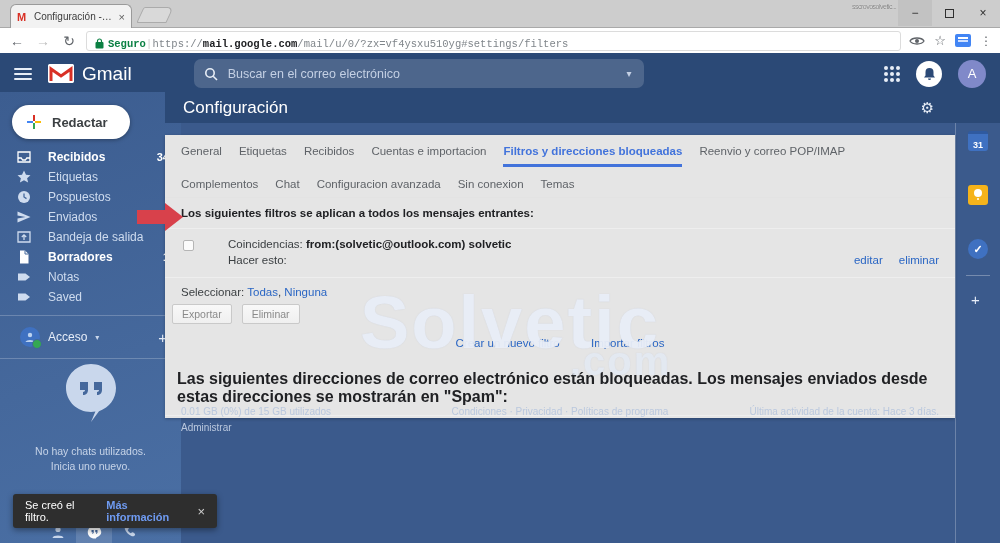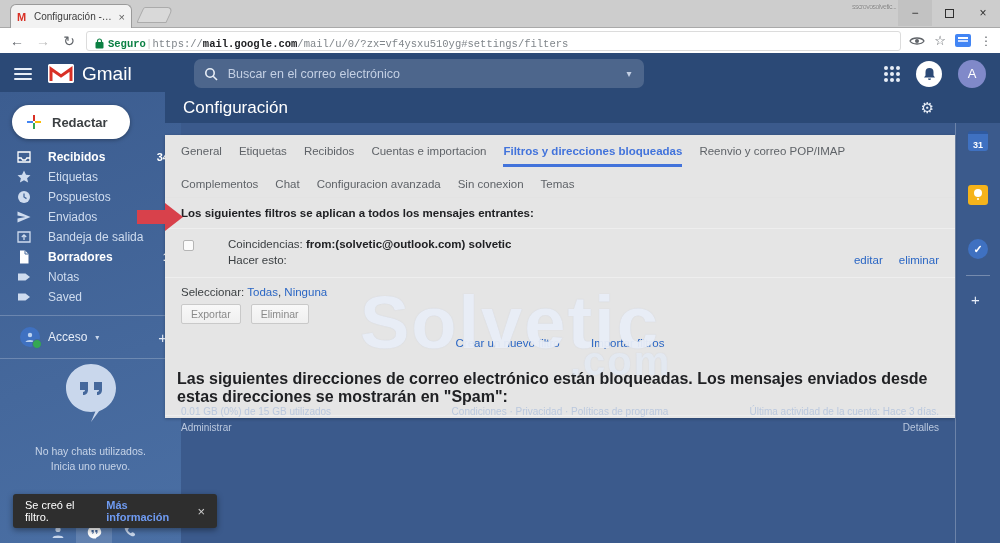--- a/index.html
+++ b/index.html
@@ -86,21 +86,21 @@
   .stab.active { color:#4273db; font-weight:bold; border-bottom:3px solid #4273db; }
   .hrule { border-top:1px solid #e3e3e3; }
   .filters-head { padding:9px 16px; font-weight:bold; font-size:11.5px; color:#202124; border-bottom:1px solid #eee; }
   .filter-row { display:flex; padding:7px 16px 9px 16px; border-bottom:1px solid #eee; }
   .fcheck { width:11px; height:11px; border:1px solid #b5b5b5; border-radius:2px; background:#fbfbfb; margin:4px 34px 0 2px; flex:none; }
   .fbody { flex:1; line-height:16px; }
   .fbold { font-weight:bold; color:#202124; }
   .flinks { display:flex; gap:16px; align-items:flex-end; padding-bottom:2px; }
   a.bluelink { color:#2a66c4; text-decoration:none; }
   .selrow { padding:8px 16px 4px 16px; }
-  .btnrow { padding:2px 16px 8px 16px; display:flex; gap:10px; }
+  .btnrow { padding:2px 16px 8px 7px; display:flex; gap:10px; }
   .gbtn { border:1px solid #c9c9c9; background:linear-gradient(#f8f8f8,#efefef); color:#8a8a8a; font-size:10.5px; padding:3px 9px; border-radius:2px; font-family:"Liberation Sans",sans-serif; }
   .centerlinks { text-align:center; padding:5px 0 12px 0; }
   .centerlinks a { margin:0 14px; }
   .blocked-head { padding:9px 12px; font-weight:bold; font-size:16px; color:#202124; border-bottom:1px solid #eee; }
 
   .gfooter { position:absolute; top:398px; left:165px; width:790px; color:#bac8de; font-size:10px; line-height:16px; }
   .gf-left { position:absolute; left:16px; top:6px; }
   .gf-center { position:absolute; left:0; right:0; top:6px; text-align:center; }
   .gf-right { position:absolute; right:16px; top:6px; text-align:right; }
 
@@ -390,21 +390,20 @@
   </div>
 
   <div class="gfooter">
     <div class="gf-left">
       <div>0.01 GB (0%) de 15 GB utilizados</div>
       <div>Administrar</div>
     </div>
     <div class="gf-center">Condiciones · Privacidad · Políticas de programa</div>
     <div class="gf-right">
       <div>Última actividad de la cuenta: Hace 3 días.</div>
-      <div>Detalles</div>
     </div>
   </div>
 
   <div class="rightbar">
     <div class="rb-ic cal-ic" style="top:8px">31</div>
     <div class="rb-ic keep-ic" style="top:62px"></div>
     <div class="rb-ic tasks-ic" style="top:116px">✓</div>
     <div class="rb-div"></div>
     <div class="rb-plus">+</div>
   </div>

